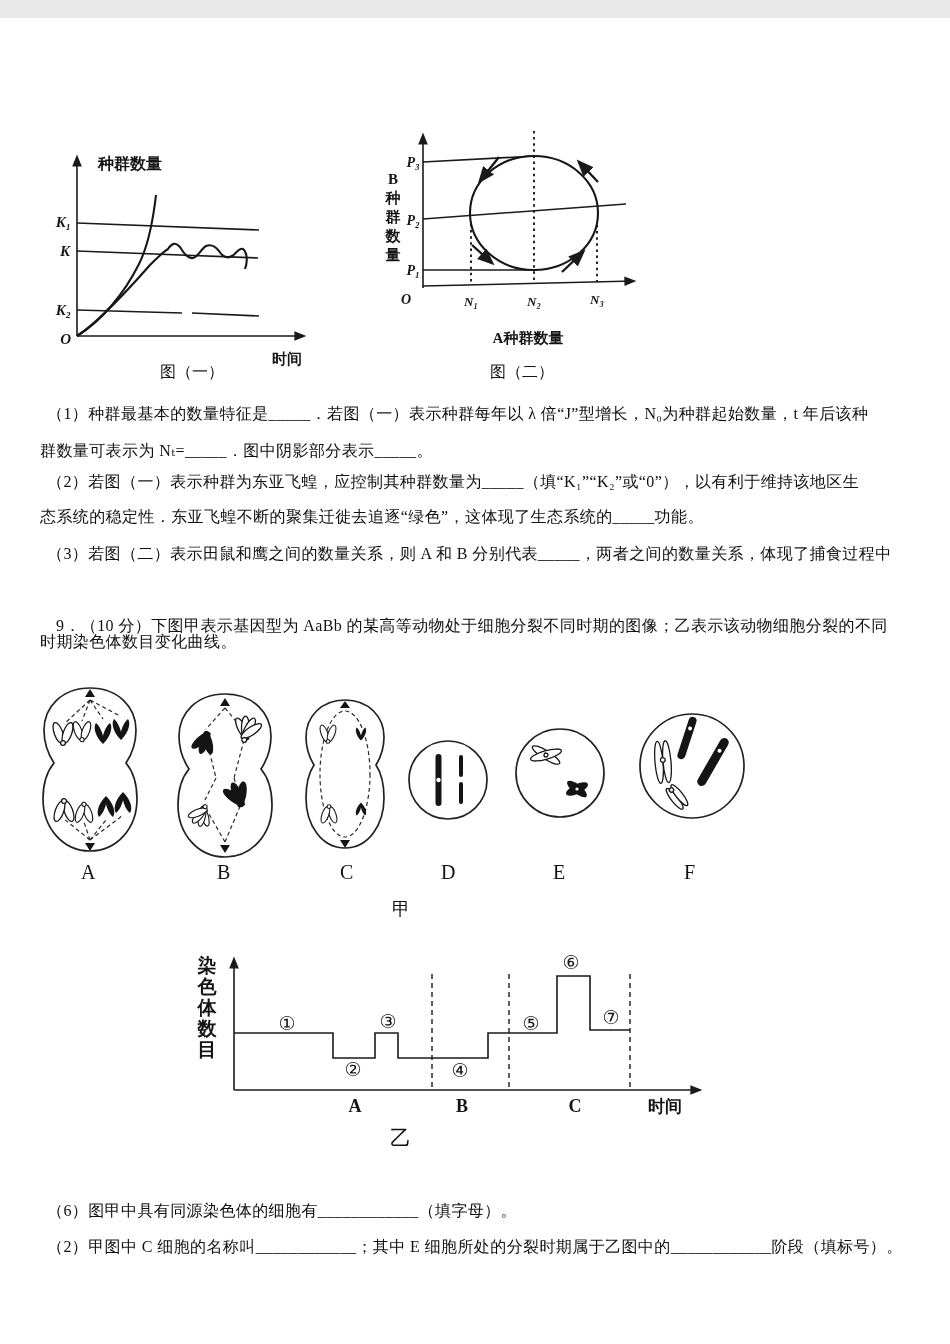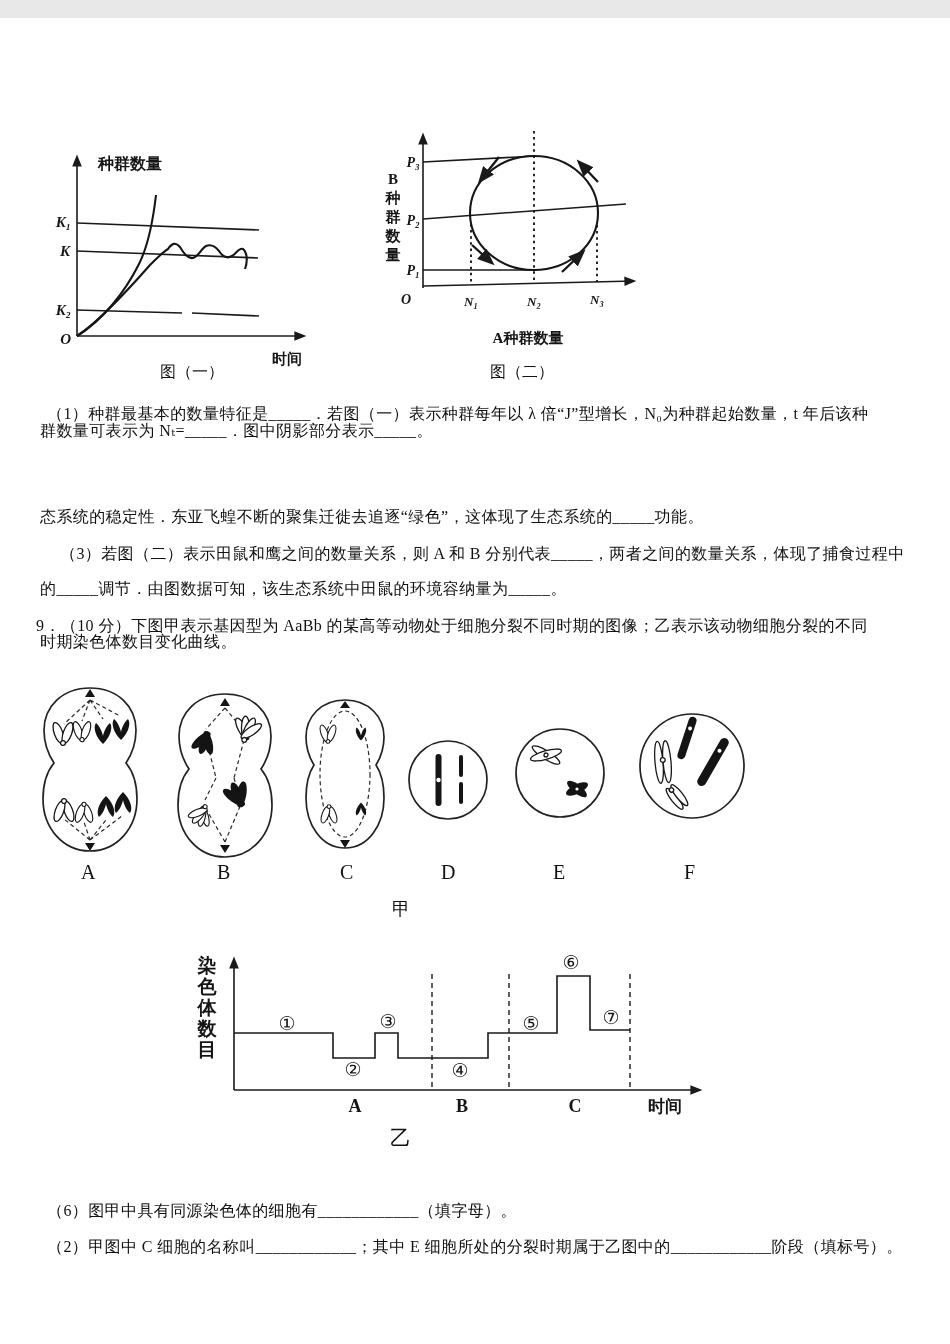--- a/index.html
+++ b/index.html
@@ -89,25 +89,25 @@
     <text class="itl" x="420" y="257" font-size="14" text-anchor="end">P₁</text>
     <text class="itl" x="406" y="286" font-size="14" text-anchor="middle">O</text>
     <text class="itl" x="471" y="288" font-size="13" text-anchor="middle">N₁</text>
     <text class="itl" x="534" y="288" font-size="13" text-anchor="middle">N₂</text>
     <text class="itl" x="597" y="286" font-size="13" text-anchor="middle">N₃</text>
     <text class="cjk" x="528" y="325" font-size="15" text-anchor="middle">A种群数量</text>
     <text x="522" y="359" font-size="16" text-anchor="middle">图（二）</text>
   </svg>
 
   <div class="tl" style="left:47px;top:386px;">（1）种群最基本的数量特征是_____．若图（一）表示种群每年以 λ 倍“J”型增长，N₀为种群起始数量，t 年后该种</div>
-  <div class="tl" style="left:40px;top:403px;">群数量可表示为 Nₜ=_____．图中阴影部分表示_____。</div>
+  <div class="tl" style="left:40px;top:423px;">群数量可表示为 Nₜ=_____．图中阴影部分表示_____。</div>
+  <div class="tl" style="left:47px;top:454px;">（2）若图（一）表示种群为东亚飞蝗，应控制其种群数量为_____（填“K₁”“K₂”或“0”），以有利于维持该地区生</div>
   <div class="tl" style="left:40px;top:489px;text-align:right;">态系统的稳定性．东亚飞蝗不断的聚集迁徙去追逐“绿色”，这体现了生态系统的_____功能。</div>
-  <div class="tl" style="left:60px;top:526px;">（3）若图（二）表示田鼠和鹰之间的数量关系，则 A 和 B 分别代表_____，两者之间的数量关系，体现了捕食过程中</div>
-  <div class="tl" style="left:40px;top:561px;">的_____调节．由图数据可知，该生态系统中田鼠的环境容纳量为_____。</div>
-  <div class="tl" style="left:36px;top:598px;">9．（10 分）下图甲表示基因型为 AaBb 的某高等动物处于细胞分裂不同时期的图像；乙表示该动物细胞分裂的不同</div>
+  <div class="tl" style="left:47px;top:526px;">（3）若图（二）表示田鼠和鹰之间的数量关系，则 A 和 B 分别代表_____，两者之间的数量关系，体现了捕食过程中</div>
+  <div class="tl" style="left:56px;top:598px;">9．（10 分）下图甲表示基因型为 AaBb 的某高等动物处于细胞分裂不同时期的图像；乙表示该动物细胞分裂的不同</div>
   <div class="tl" style="left:40px;top:614px;">时期染色体数目变化曲线。</div>
 
   <svg style="left:40px;top:668px;" width="720" height="172" viewBox="40 668 720 172">
     <defs>
       <g id="wpair">
         <ellipse cx="-4.5" cy="-7" rx="4.2" ry="11" transform="rotate(-20 -4.5 -7)"></ellipse>
         <ellipse cx="4.5" cy="-7" rx="4.2" ry="11" transform="rotate(20 4.5 -7)"></ellipse>
         <circle cx="0" cy="3" r="2.4"></circle>
       </g>
       <g id="bv">

